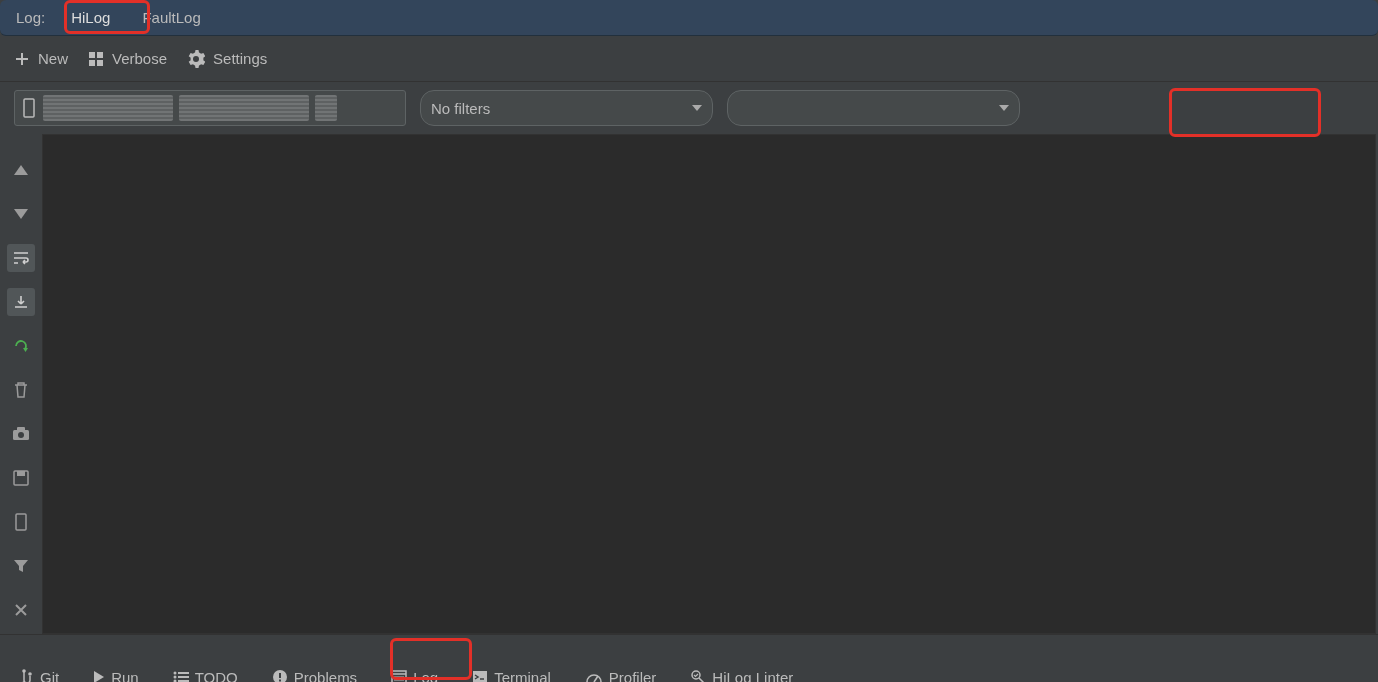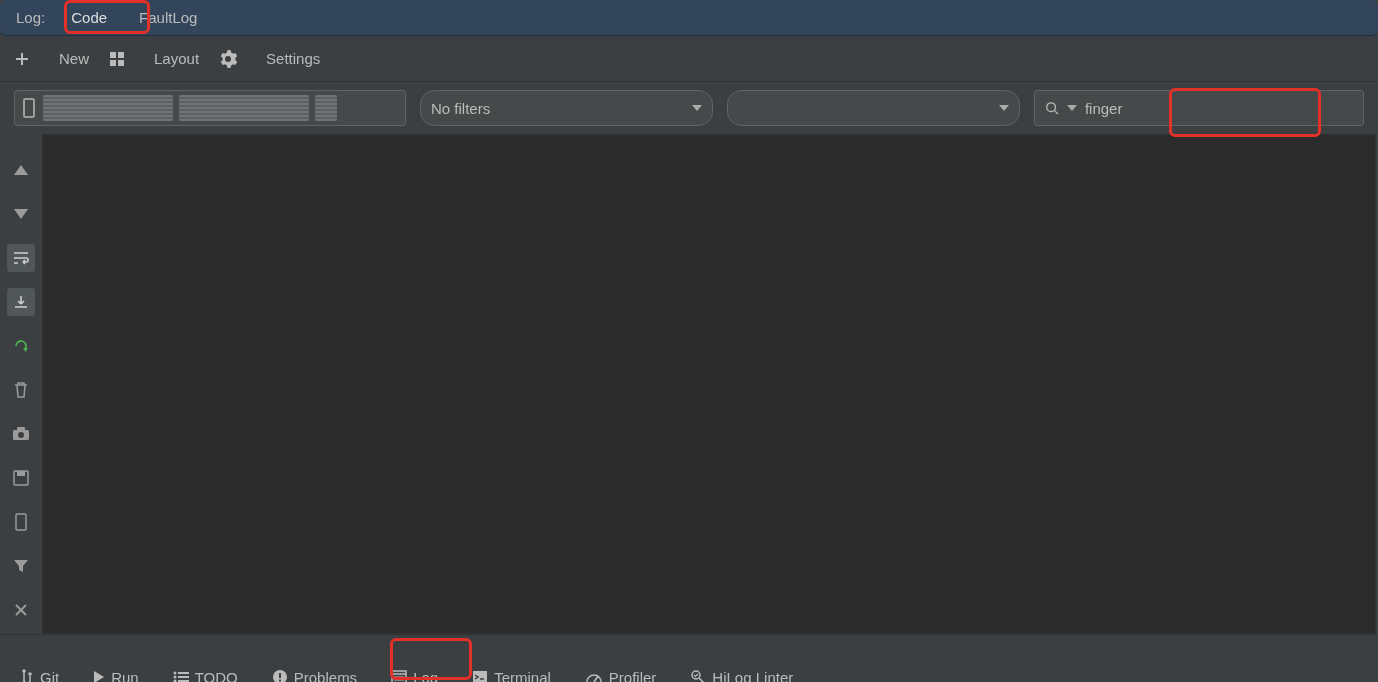--- a/index.html
+++ b/index.html
@@ -50,21 +50,21 @@
     padding-left: 14px;
     gap: 20px;
   }
   .toolbar1 .tbitem {
     display: flex;
     align-items: center;
     gap: 8px;
     cursor: pointer;
   }
   .toolbar1 .tbitem svg, .toolbar1 .tbitem .ic { fill: #bbbbbb; color:#bbbbbb; }
-  .toolbar1 .txt { color: #bbbbbb; margin-left: 21px; }
+  .toolbar1 .txt { color: #bbbbbb; }
 
   .filterbar {
     height: 52px;
     background: #3c3f41;
     display: flex;
     align-items: center;
     padding: 0 14px;
     gap: 14px;
   }
   .dropdown {
@@ -175,39 +175,39 @@
     border-radius:3px;
     margin-top:37px;
   }
   svg { display:block; }
 </style>
 </head>
 <body>
 
 <div class="tabbar">
   <span class="label">Log:</span>
-  <span class="tab active">Code</span>
+  <span class="tab active">HiLog</span>
   <span class="tab">FaultLog</span>
 </div>
 
 <div class="toolbar1">
   <div class="tbitem">
     <svg width="16" height="16" viewBox="0 0 16 16">
         <path d="M7 2h2v5h5v2H9v5H7V9H2V7h5z" fill="#bbbbbb"></path>
       </svg>
     <span class="txt">New</span>
   </div>
   <div class="tbitem">
     <svg width="16" height="16" viewBox="0 0 16 16">
         <rect x="1" y="1" width="6" height="6" fill="#bbbbbb"></rect>
         <rect x="9" y="1" width="6" height="6" fill="#bbbbbb"></rect>
         <rect x="1" y="9" width="6" height="6" fill="#bbbbbb"></rect>
         <rect x="9" y="9" width="6" height="6" fill="#bbbbbb"></rect>
       </svg>
-    <span class="txt">Layout</span>
+    <span class="txt">Verbose</span>
   </div>
   <div class="tbitem">
     <svg width="18" height="18" viewBox="0 0 18 18">
         <path fill="#bbbbbb" d="M9 6a3 3 0 100 6 3 3 0 000-6zm7.4 3c0 .4 0 .8-.1 1.2l2 1.6-1.9 3.3-2.4-.8c-.6.5-1.3.9-2 1.1L11.5 18h-3l-.5-2.6c-.7-.2-1.4-.6-2-1.1l-2.4.8L1.7 11.8l2-1.6C3.6 9.8 3.6 9.4 3.6 9s0-.8.1-1.2l-2-1.6L3.6 2.9l2.4.8c.6-.5 1.3-.9 2-1.1L8.5 0h3l.5 2.6c.7.2 1.4.6 2 1.1l2.4-.8 1.9 3.3-2 1.6c.1.4.1.8.1 1.2z"></path>
       </svg>
     <span class="txt">Settings</span>
   </div>
 </div>
 
 <div class="filterbar">
@@ -219,28 +219,20 @@
     <div class="blur" style="width:130px;"></div>
     <div class="blur" style="width:22px;"></div>
   </div>
   <div class="dropdown filters-dd">
     <span>No filters</span>
     <span class="dd-chevron"></span>
   </div>
   <div class="dropdown blank-dd">
     <span></span>
     <span class="dd-chevron"></span>
-  </div>
-  <div class="search-field">
-    <svg width="16" height="16" viewBox="0 0 16 16">
-        <circle cx="7" cy="7" r="5" fill="none" stroke="#bbbbbb" stroke-width="1.5"></circle>
-        <line x1="11" y1="11" x2="15" y2="15" stroke="#bbbbbb" stroke-width="1.5"></line>
-      </svg>
-    <span class="dd-chevron" style="margin-left:0;"></span>
-    <input type="text" value="finger" style="">
   </div>
 </div>
 
 <div class="main-area">
   <div class="lefttools">
     <div class="btn">
         <svg width="14" height="10">
           <polygon points="7,0 14,10 0,10" fill="#9b9b9b"></polygon>
         </svg>
       </div>

